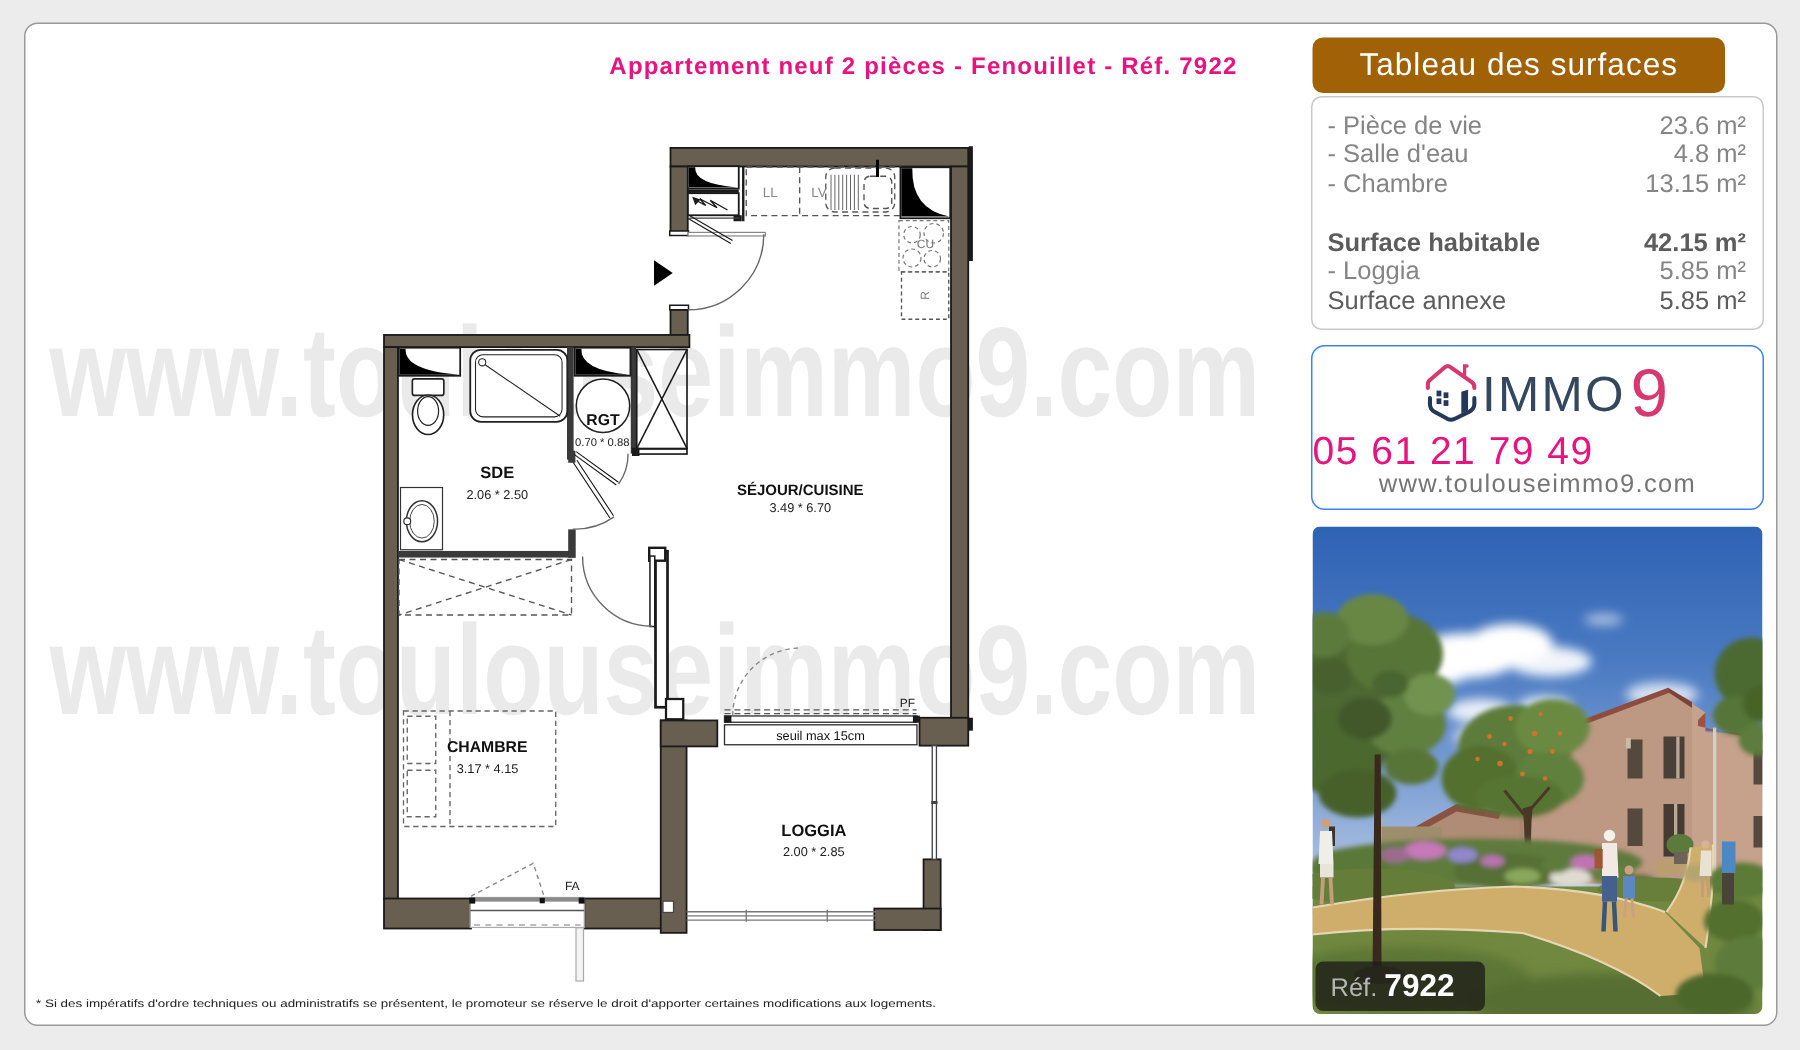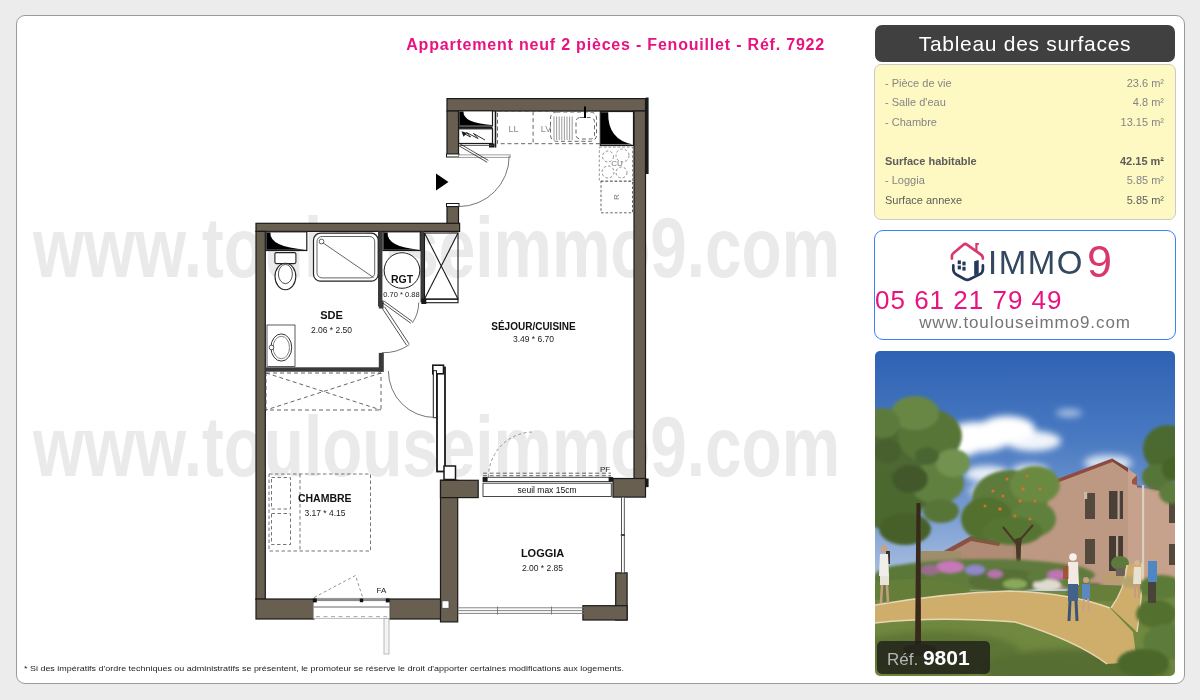--- a/index.html
+++ b/index.html
@@ -274,23 +274,23 @@
 
 <text x="533.5" y="330" font-size="10" font-weight="bold" fill="#111" text-anchor="middle">SÉJOUR/CUISINE</text>
 
 <text x="533.5" y="341.5" font-size="8.5" fill="#222" text-anchor="middle">3.49 * 6.70</text>
 </svg>
 
 <svg class="abs" style="left:0;top:0;" width="700" height="690" viewBox="0 0 700 690">
     <text x="24" y="671" font-family="Liberation Sans,sans-serif" font-size="7.2" fill="#222" textLength="600" lengthAdjust="spacingAndGlyphs">* Si des impératifs d'ordre techniques ou administratifs se présentent, le promoteur se réserve le droit d'apporter certaines modifications aux logements.</text>
   </svg>
 
-<div class="abs" style="left:875px;top:25px;width:300px;height:37px;background:#404040;border-radius:7px;color:#fff;font-size:21px;letter-spacing:0.7px;text-align:center;line-height:37px;">Tableau des surfaces</div>
-
-<div class="abs" style="left:874px;top:64px;width:300px;height:154px;background:#fef9c3;border:1px solid #c9c9c9;border-radius:7px;font-size:11px;color:#858585;">
+<div class="abs" style="left:875px;top:25px;width:275px;height:37px;background:#a16207;border-radius:7px;color:#fff;font-size:21px;letter-spacing:0.7px;text-align:center;line-height:37px;">Tableau des surfaces</div>
+
+<div class="abs" style="left:874px;top:64px;width:300px;height:154px;background:#ffffff;border:1px solid #c9c9c9;border-radius:7px;font-size:17px;color:#858585;">
   <div style="position:absolute;left:10px;right:11px;top:9px;line-height:19.35px;">
     <div>- Pièce de vie<span style="float:right;">23.6 m²</span></div>
     <div>- Salle d'eau<span style="float:right;">4.8 m²</span></div>
     <div>- Chambre<span style="float:right;">13.15 m²</span></div>
     <div style="font-weight:bold;color:#5c5c5c;margin-top:20px;">Surface habitable<span style="float:right;">42.15 m²</span></div>
     <div>- Loggia<span style="float:right;">5.85 m²</span></div>
     <div style="font-weight:normal;color:#5c5c5c;">Surface annexe<span style="float:right;">5.85 m²</span></div>
   </div>
 </div>
 
@@ -515,13 +515,13 @@
   <path d="M260,233 L260,247 M264,233 L264,247" stroke="#c59d7e" stroke-width="2"></path>
 </g>
 
 <g>
   <circle cx="278" cy="206" r="3" fill="#caa183"></circle>
   <path d="M273,210 L282,210 L282,231 L273,231 Z" fill="#4f86c4"></path>
   <rect x="273" y="231" width="8" height="21" fill="#4a4438"></rect>
 </g>
 </svg>
 
-<div class="abs" style="left:877px;top:641px;width:113px;height:33px;background:rgba(32,32,24,0.82);border-radius:5px;color:#b5b5b5;font-size:17px;line-height:33px;padding-left:10px;box-sizing:border-box;">Réf. <span style="color:#fff;font-weight:bold;font-size:21px;">9801</span></div>
+<div class="abs" style="left:877px;top:641px;width:113px;height:33px;background:rgba(32,32,24,0.82);border-radius:5px;color:#b5b5b5;font-size:17px;line-height:33px;padding-left:10px;box-sizing:border-box;">Réf. <span style="color:#fff;font-weight:bold;font-size:21px;">7922</span></div>
 
 </body></html>

